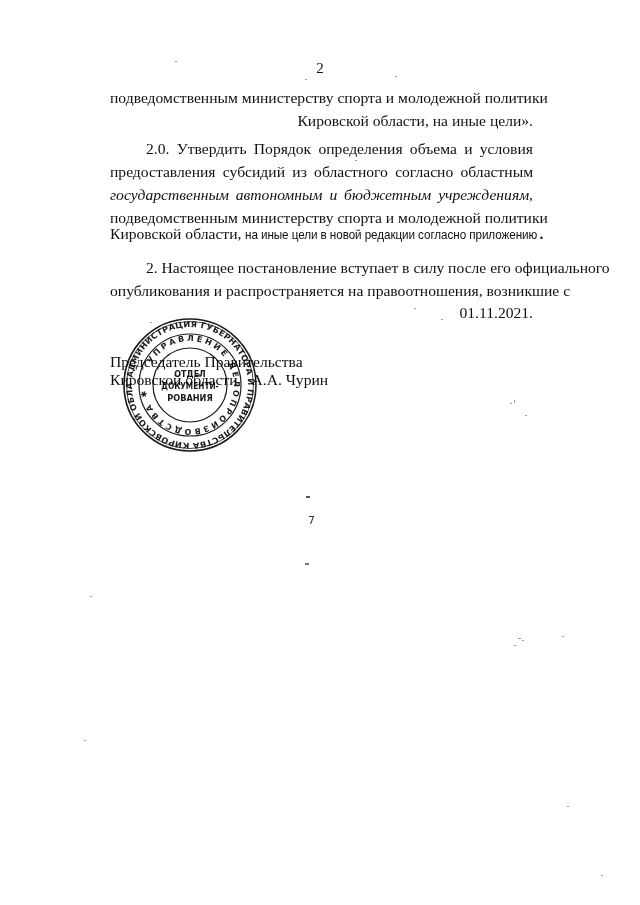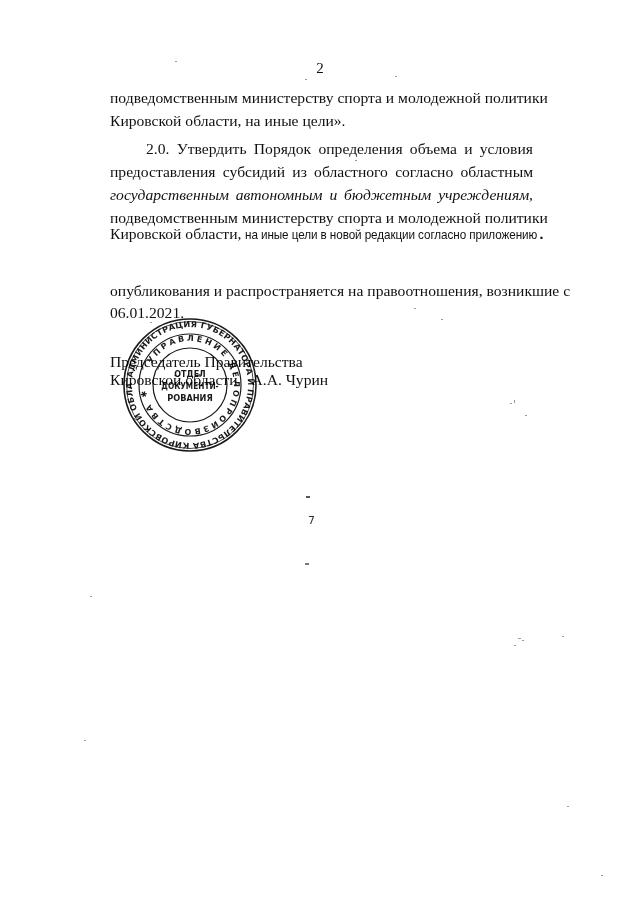--- a/index.html
+++ b/index.html
@@ -31,20 +31,21 @@
       font-size: 15px;
       line-height: 18px;
     }
     .line {
       position: absolute;
       left: 110px;
       width: 423px;
       font-size: 15.6px;
       line-height: 20px;
       white-space: nowrap;
+      text-align: right;
     }
     .line.justify {
       text-align: justify;
       text-align-last: justify;
     }
     .line.indent { left: 146px; width: 387px; }
     .small-font {
       font-family: "Liberation Sans Narrow", "Liberation Sans", "DejaVu Sans", sans-serif;
       font-size: 12.6px;
       letter-spacing: -0.1px;
@@ -97,22 +98,23 @@
   <div class="line" style="top:111px;">Кировской области, на иные цели».</div>
 
   <div class="line justify indent" style="top:139px;">2.0. Утвердить Порядок определения объема и условия</div>
   <div class="line justify" style="top:162px;">предоставления субсидий из областного согласно областным</div>
   <div class="line justify" style="top:185px;font-style:italic;">государственным автономным и бюджетным учреждениям,</div>
   <div class="line justify" style="top:208px;">подведомственным министерству спорта и молодежной политики</div>
   <div class="line" style="top:224px;">
     <span>Кировской области, </span><span class="small-font">на иные цели в новой редакции согласно приложению</span><span style="margin-left:-20px;font-weight:bold;">.</span>
   </div>
 
+  <div class="line justify indent" style="top:258px;">2. Настоящее постановление вступает в силу после его официального</div>
   <div class="line justify" style="top:281px;">опубликования и распространяется на правоотношения, возникшие с</div>
-  <div class="line" style="top:303px;">06.01.2021.</div>
+  <div class="line" style="top:303px;">01.11.2021.</div>
 
   <div class="signature" style="top:352px;">Председатель Правительства</div>
   <div class="signature" style="top:370px;">
     <span>Кировской области</span><span style="display:inline-block;width:14px;"></span><span>А.А. Чурин</span>
   </div>
 
   <div class="stamp">
     <svg viewBox="0 0 136 136" xmlns="http://www.w3.org/2000/svg">
       <defs>
         <path id="outerRing" d="M 68 68 m -58 0 a 58 58 0 1 1 116 0 a 58 58 0 1 1 -116 0"></path>

